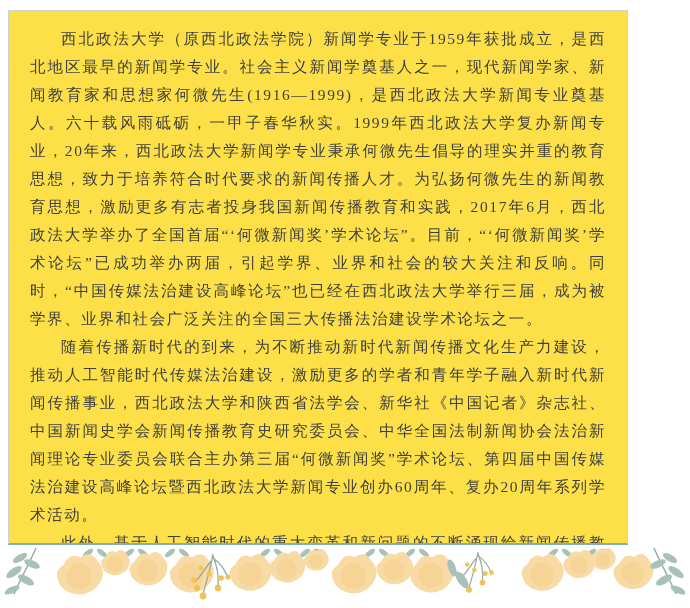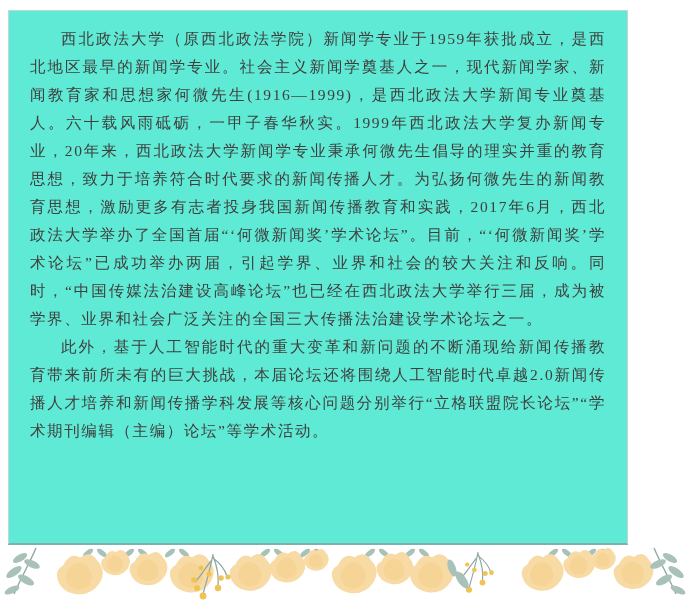--- a/index.html
+++ b/index.html
@@ -15,21 +15,21 @@
     overflow: hidden;
     font-family: "Liberation Serif", "DejaVu Serif", serif;
   }
   .text-box {
     position: absolute;
     left: 8px;
     top: 10px;
     width: 620px;
     height: 535px;
     box-sizing: border-box;
-    background: #5eead4;
+    background: #fde047;
     border: 1px solid #c3d6d4;
     border-bottom: 2px solid #7fb0ad;
     padding: 14px 21px 10px 21px;
     overflow: hidden;
   }
   .text-box p {
     margin: 0;
     color: #3f3f3f;
     font-size: 15.5px;
     line-height: 28px;
@@ -47,20 +47,21 @@
   }
   .floral-strip svg { display: block; }
 </style>
 </head>
 <body>
 
 <div class="page">
 
   <div class="text-box">
     <p>西北政法大学（原西北政法学院）新闻学专业于1959年获批成立，是西北地区最早的新闻学专业。社会主义新闻学奠基人之一，现代新闻学家、新闻教育家和思想家何微先生(1916—1999)，是西北政法大学新闻专业奠基人。六十载风雨砥砺，一甲子春华秋实。1999年西北政法大学复办新闻专业，20年来，西北政法大学新闻学专业秉承何微先生倡导的理实并重的教育思想，致力于培养符合时代要求的新闻传播人才。为弘扬何微先生的新闻教育思想，激励更多有志者投身我国新闻传播教育和实践，2017年6月，西北政法大学举办了全国首届“‘何微新闻奖’学术论坛”。目前，“‘何微新闻奖’学术论坛”已成功举办两届，引起学界、业界和社会的较大关注和反响。同时，“中国传媒法治建设高峰论坛”也已经在西北政法大学举行三届，成为被学界、业界和社会广泛关注的全国三大传播法治建设学术论坛之一。</p>
+    <p>随着传播新时代的到来，为不断推动新时代新闻传播文化生产力建设，推动人工智能时代传媒法治建设，激励更多的学者和青年学子融入新时代新闻传播事业，西北政法大学和陕西省法学会、新华社《中国记者》杂志社、中国新闻史学会新闻传播教育史研究委员会、中华全国法制新闻协会法治新闻理论专业委员会联合主办第三届“何微新闻奖”学术论坛、第四届中国传媒法治建设高峰论坛暨西北政法大学新闻专业创办60周年、复办20周年系列学术活动。</p>
     <p>此外，基于人工智能时代的重大变革和新问题的不断涌现给新闻传播教育带来前所未有的巨大挑战，本届论坛还将围绕人工智能时代卓越2.0新闻传播人才培养和新闻传播学科发展等核心问题分别举行“立格联盟院长论坛”“学术期刊编辑（主编）论坛”等学术活动。</p>
   </div>
 
   <div class="floral-strip">
     <svg width="690" height="62" viewBox="0 0 690 62" xmlns="http://www.w3.org/2000/svg">
       <defs>
         <g id="fl">
           <path d="M7,10 Q13,-2 22,3 Q31,-4 37,6 Q45,14 39,25 Q32,36 19,35 Q5,33 2,21 Q0,14 7,10 Z" fill="#f8dba4"></path>
           <path d="M12,13 Q19,4 27,10 Q35,17 30,27 Q22,34 13,28 Q6,20 12,13 Z" fill="#f3cd8a" opacity="0.55"></path>
         </g>

